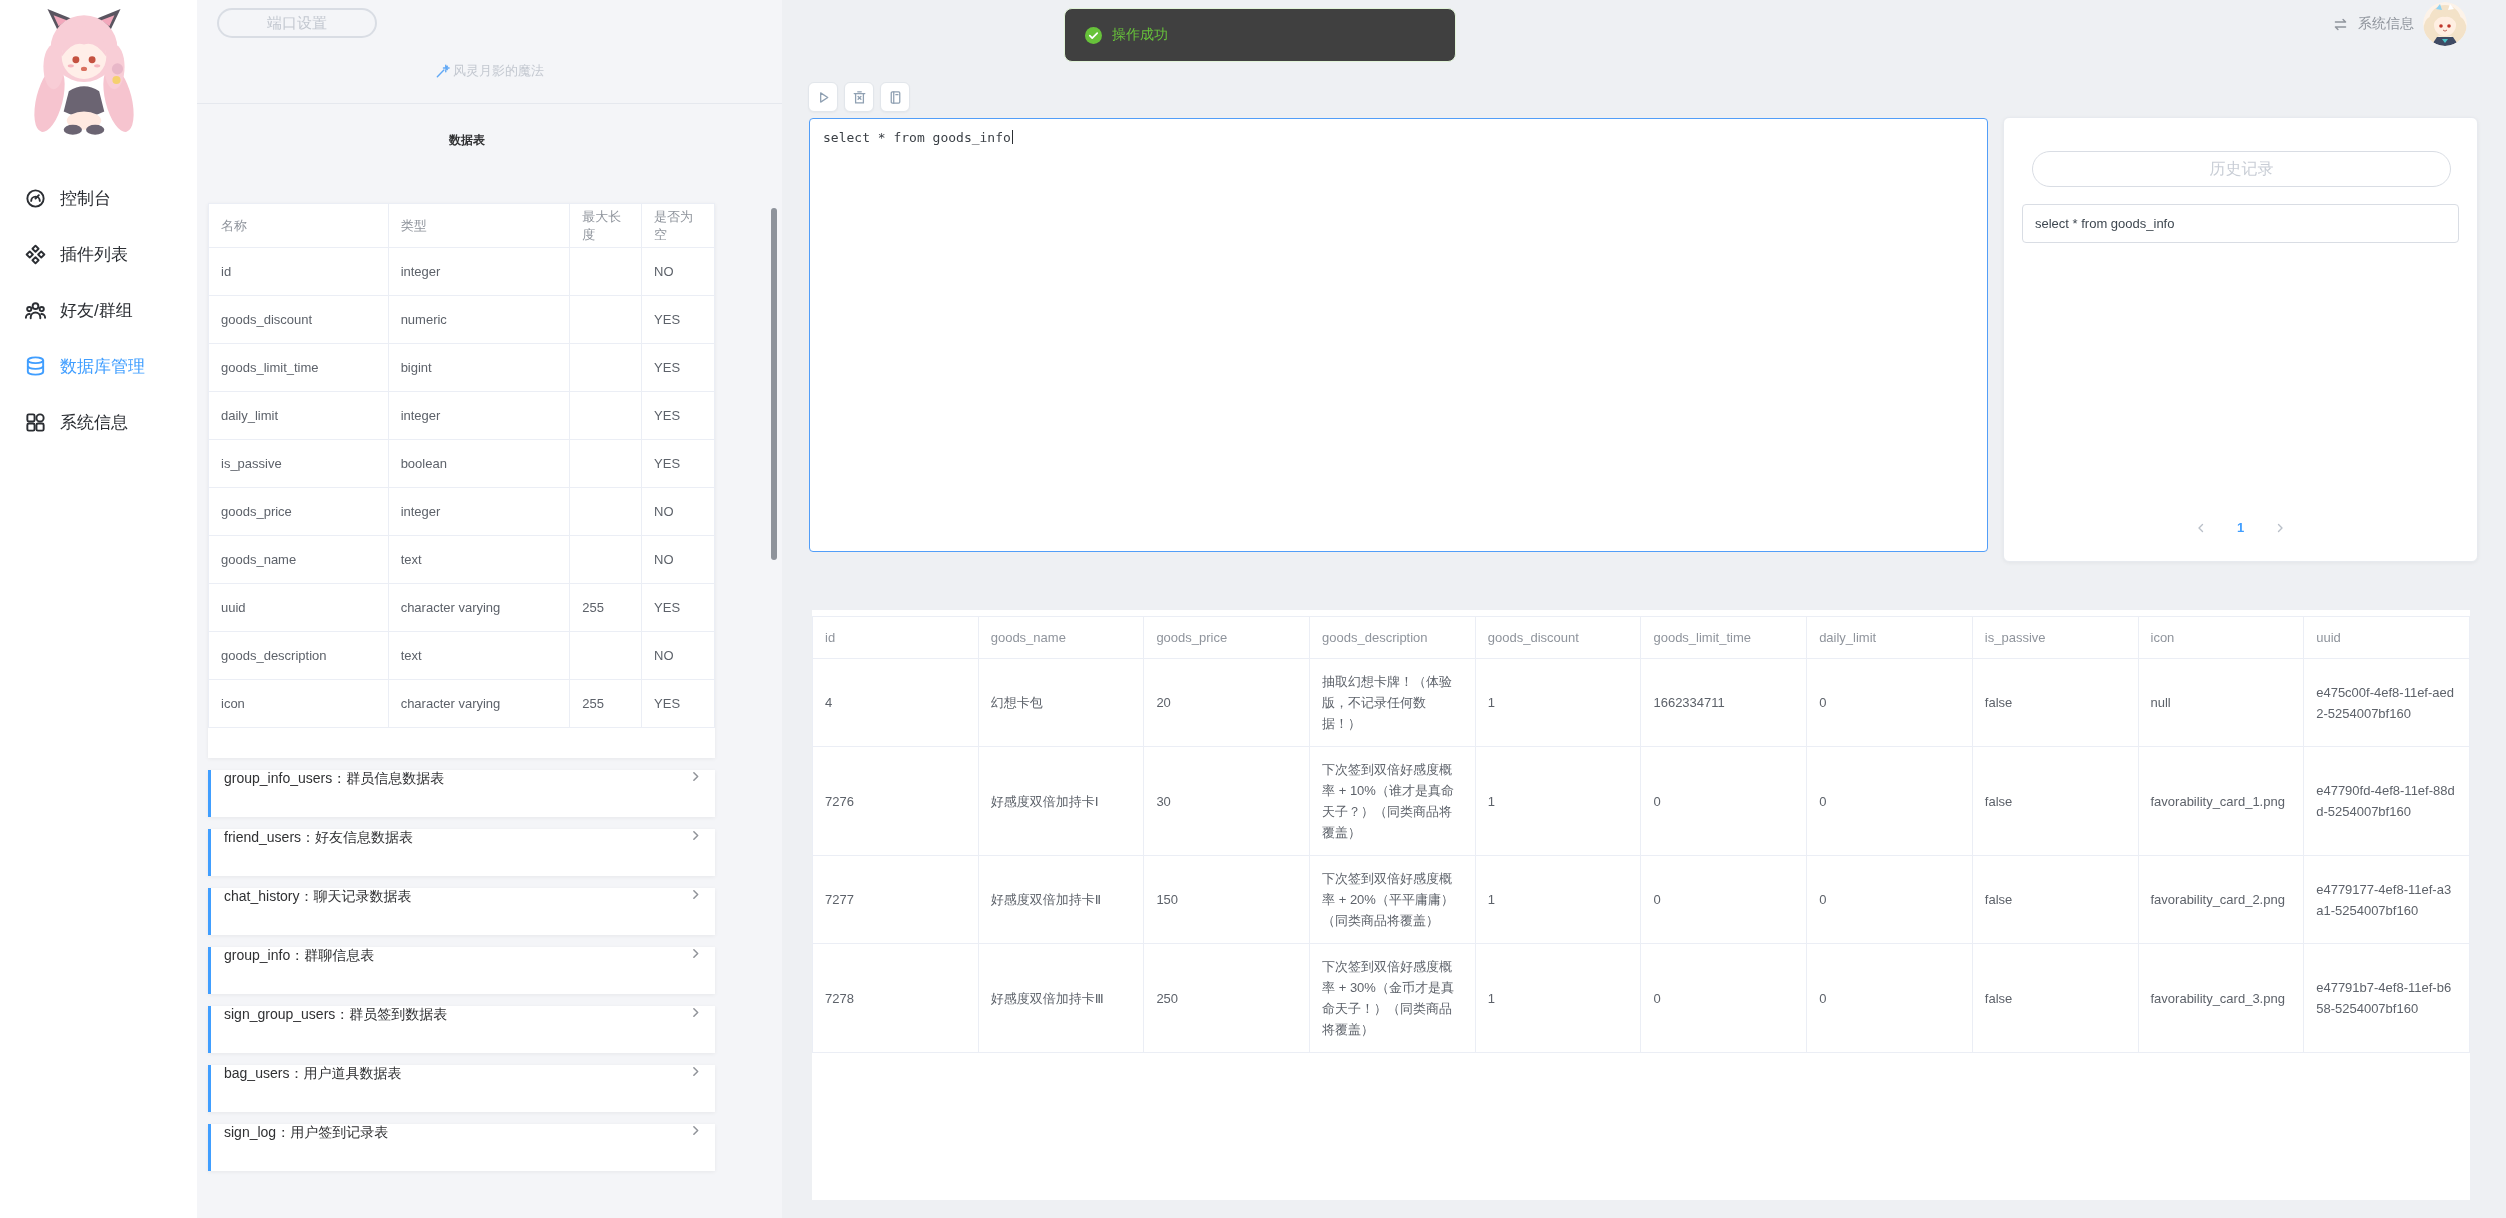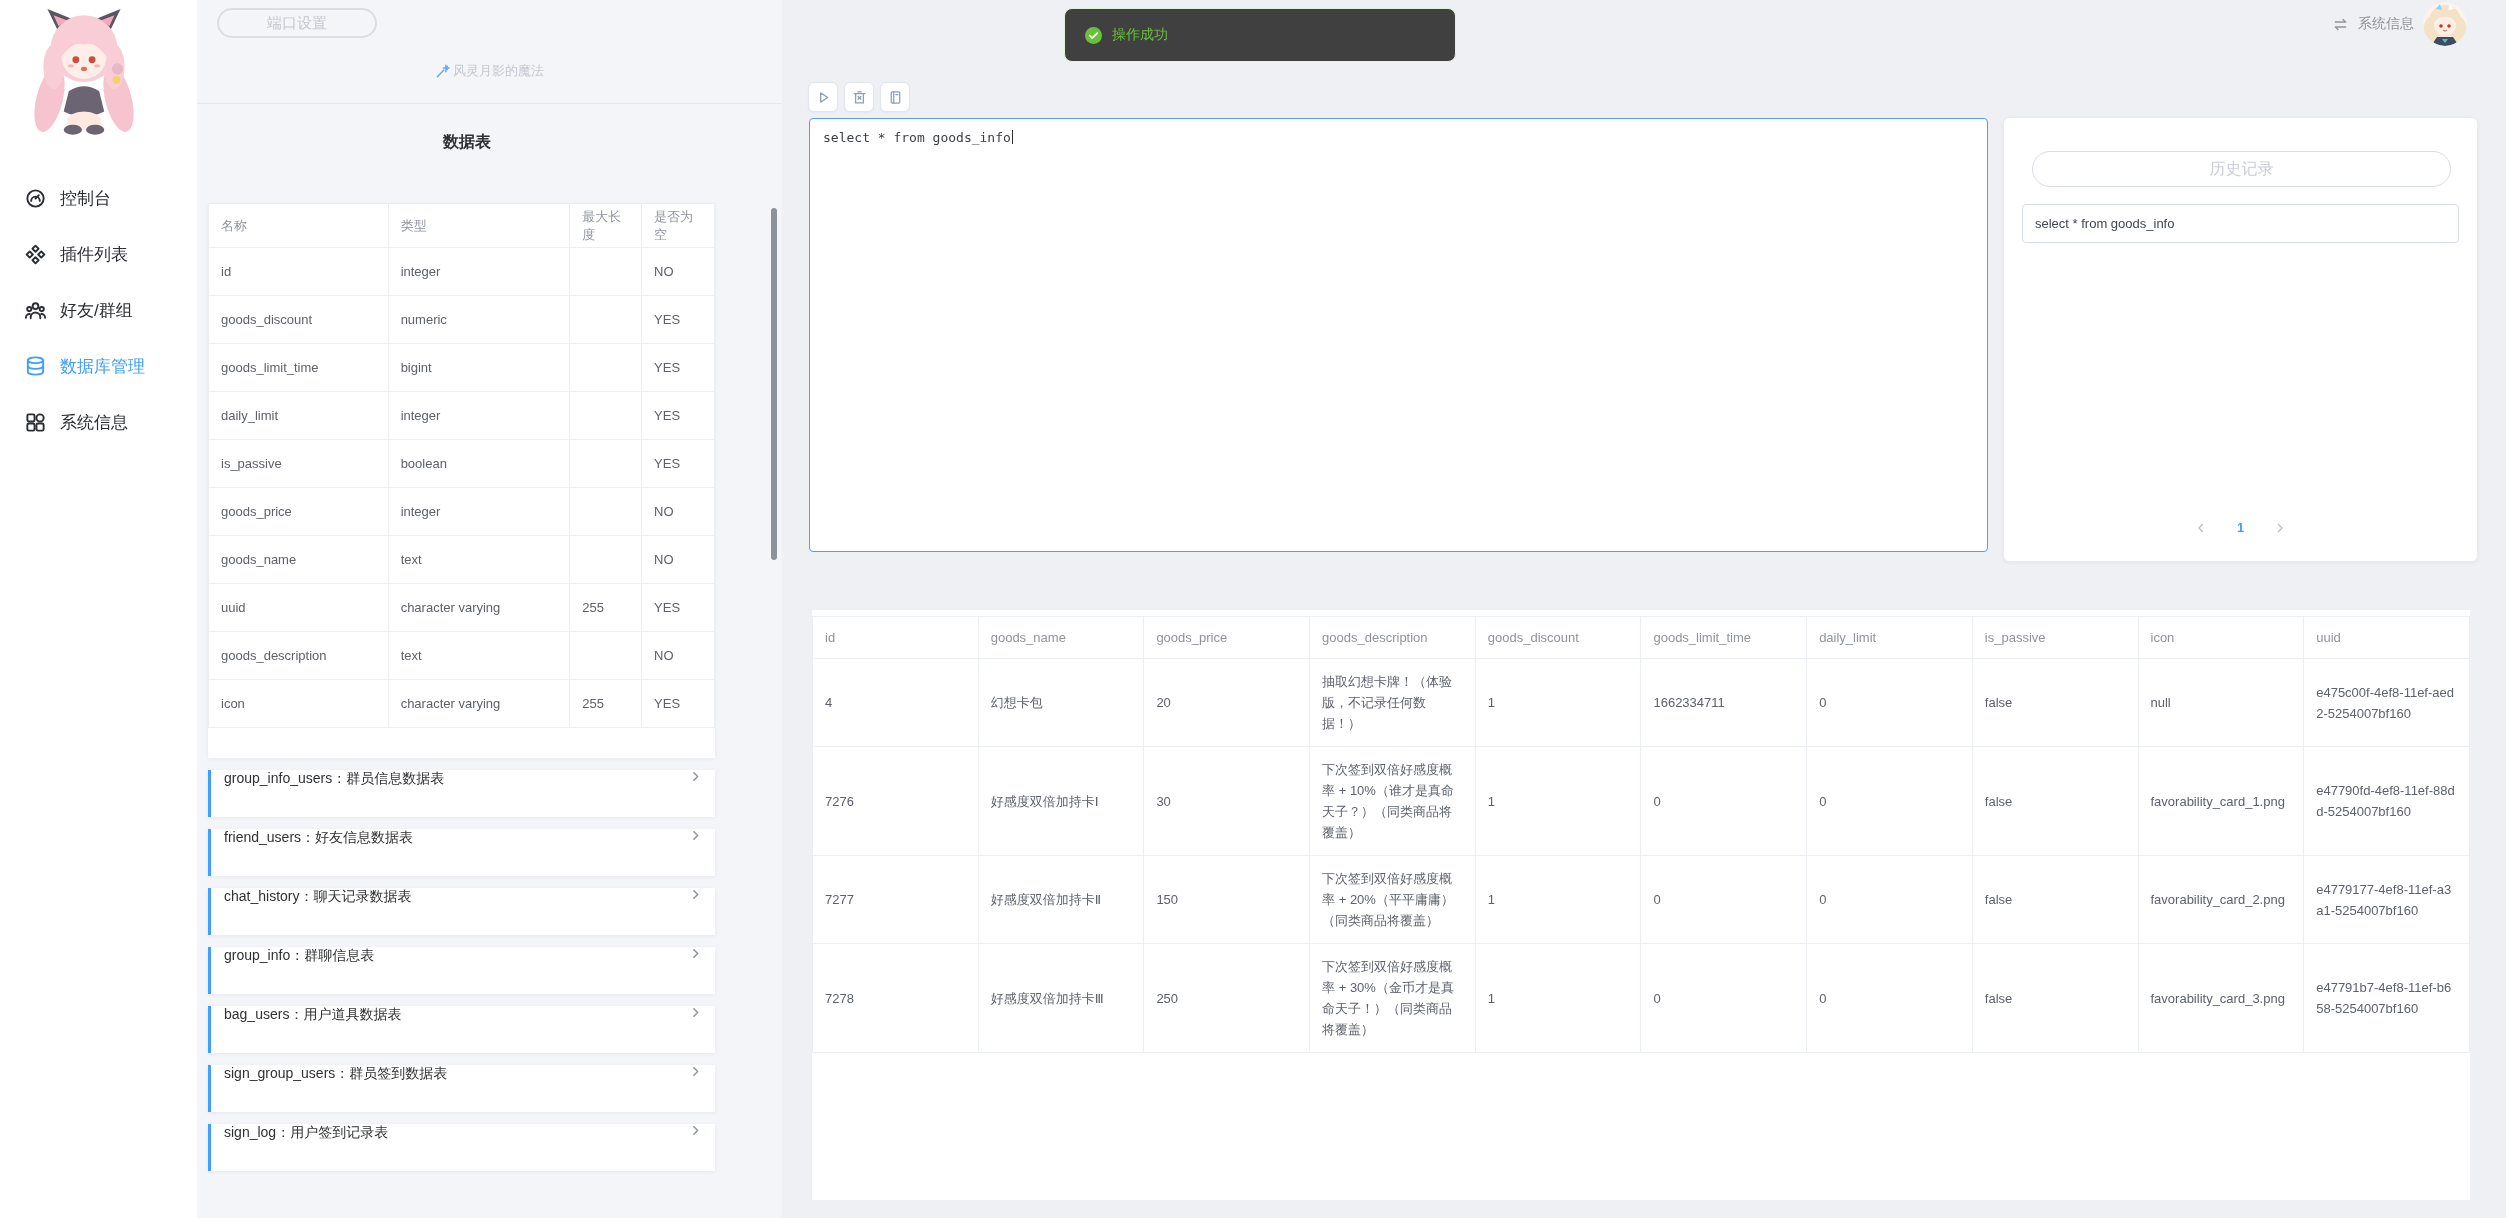--- a/index.html
+++ b/index.html
@@ -14,21 +14,21 @@
   .nav-item{display:flex;align-items:center;gap:13px;height:56px;padding-left:24px;font-size:17px;color:#2b2e33;cursor:pointer}
   .nav-item svg{width:23px;height:23px;flex:none}
   .nav-item.active{color:#409eff}
 
   
   .panel2{position:absolute;left:197px;top:0;width:585px;height:100%;background:#f4f5f8}
   .port-btn{position:absolute;left:20px;top:8px;width:160px;height:30px;border-radius:16px;border:2px solid #d9dde4;background:transparent;color:#c3c8d0;font-size:15px;cursor:pointer;font-family:inherit}
   .watermark{position:absolute;left:238px;top:62px;display:flex;align-items:center;gap:3px;font-size:13px;color:#c3c8d0}
   .watermark svg{width:15px;height:15px}
   .divider{position:absolute;left:0;top:103px;width:100%;height:1px;background:#e5e8ee}
-  .tables-heading{position:absolute;top:132px;left:0;width:540px;text-align:center;font-size:16px;font-weight:bold;color:#303133}
+  .tables-heading{position:absolute;top:132px;left:0;width:540px;text-align:center;font-size:12px;font-weight:bold;color:#303133}
   .cards{position:absolute;left:11px;top:203px;width:507px}
   .card{background:#fff;box-shadow:0 1px 4px rgba(0,0,0,.06)}
   .card-header{display:flex;align-items:center;height:43px;padding:0 13px;border-left:3px solid #409eff;font-size:14px;font-weight:bold;color:#303133;cursor:pointer;background:#fff}
   .chev{margin-left:auto;display:flex}
   .chev svg{width:13px;height:13px}
   .expanded-card{padding-bottom:30px}
   .schema-table{width:100%;border-collapse:collapse;table-layout:fixed}
   .schema-table th{height:44px;font-size:13px;color:#8f949c;font-weight:normal;text-align:left;padding:0 12px;border:1px solid #ebeef5;background:#fff}
   .schema-table td{height:48px;font-size:13px;color:#5d626a;padding:0 12px;border:1px solid #ebeef5}
   .collapsed-card{margin-top:12px;height:47px;display:flex;padding:0 13px;border-left:3px solid #409eff;background:#fff;font-size:14px;font-weight:normal;color:#303133;box-shadow:0 1px 4px rgba(0,0,0,.06);cursor:pointer}
@@ -268,29 +268,29 @@
       </div>
       <div class="collapsed-card">
         <span>group_info：群聊信息表</span>
         <span class="chev">
             <svg viewBox="0 0 12 12" fill="none" stroke="#909399" stroke-width="1.4" stroke-linecap="round" stroke-linejoin="round">
               <path d="M4.5 2.5L8 6l-3.5 3.5"></path>
             </svg>
           </span>
       </div>
       <div class="collapsed-card">
+        <span>sign_group_users：群员签到数据表</span>
+        <span class="chev">
+            <svg viewBox="0 0 12 12" fill="none" stroke="#909399" stroke-width="1.4" stroke-linecap="round" stroke-linejoin="round">
+              <path d="M4.5 2.5L8 6l-3.5 3.5"></path>
+            </svg>
+          </span>
+      </div>
+      <div class="collapsed-card">
         <span>bag_users：用户道具数据表</span>
-        <span class="chev">
-            <svg viewBox="0 0 12 12" fill="none" stroke="#909399" stroke-width="1.4" stroke-linecap="round" stroke-linejoin="round">
-              <path d="M4.5 2.5L8 6l-3.5 3.5"></path>
-            </svg>
-          </span>
-      </div>
-      <div class="collapsed-card">
-        <span>sign_group_users：群员签到数据表</span>
         <span class="chev">
             <svg viewBox="0 0 12 12" fill="none" stroke="#909399" stroke-width="1.4" stroke-linecap="round" stroke-linejoin="round">
               <path d="M4.5 2.5L8 6l-3.5 3.5"></path>
             </svg>
           </span>
       </div>
       <div class="collapsed-card">
         <span>sign_log：用户签到记录表</span>
         <span class="chev">
             <svg viewBox="0 0 12 12" fill="none" stroke="#909399" stroke-width="1.4" stroke-linecap="round" stroke-linejoin="round">

